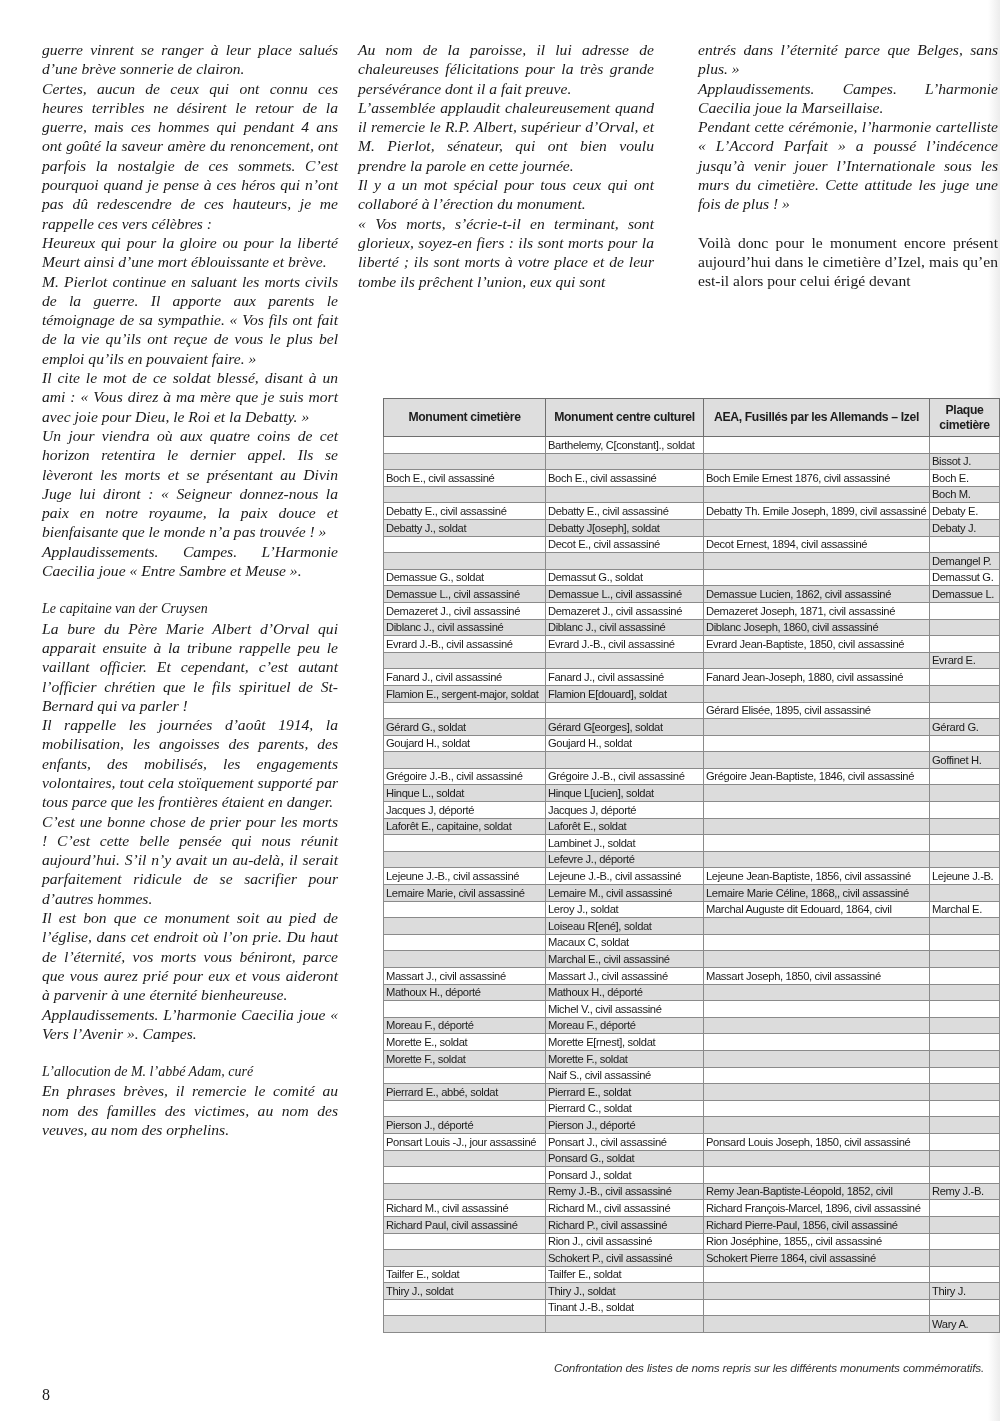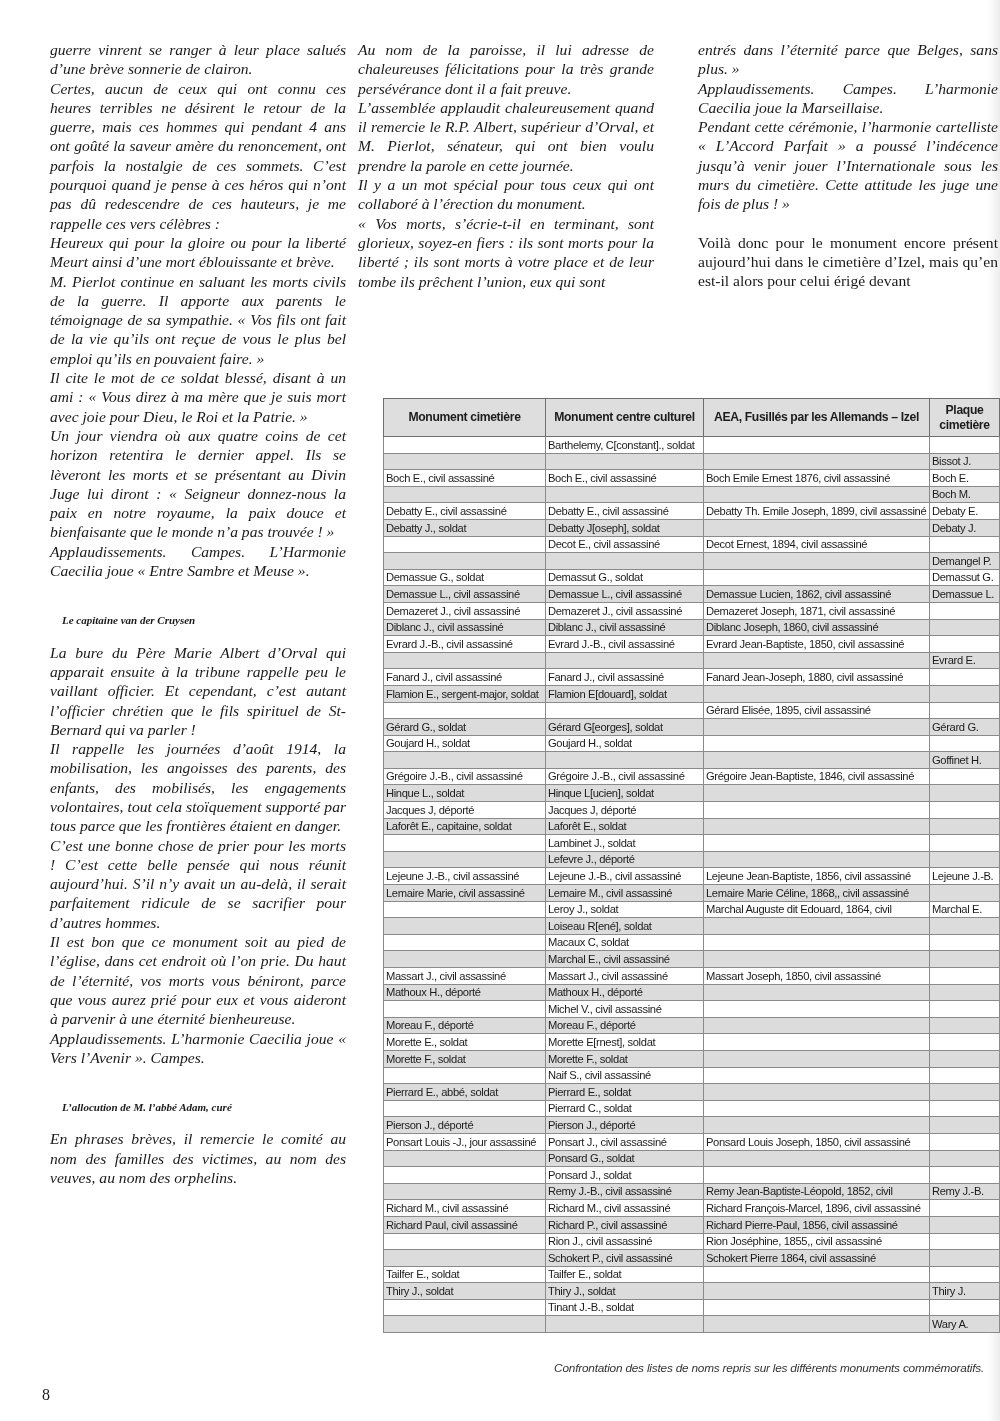--- a/index.html
+++ b/index.html
@@ -6,22 +6,22 @@
   body {
     width: 1000px; height: 1421px; background: #ffffff; position: relative; overflow: hidden;
     font-family: "Liberation Serif", "DejaVu Serif", serif; color: #1a1a1a;
   }
   .col {
     position: absolute; font-style: italic; font-size: 15.6px; line-height: 19.3px;
     text-align: justify;
   }
   .col p { margin: 0; }
   .col .gap { height: 19px; }
-  .col h3 { margin: 12px; font-size: 11px; font-weight: bold; font-style: italic; line-height: 19.3px; }
-  #col-left { left: 50px; top: 40px; width: 296px; }
+  .col h3 { margin: 0; font-size: 14px; font-weight: normal; font-style: italic; line-height: 19.3px; }
+  #col-left { left: 42px; top: 40px; width: 296px; }
   #col-mid { left: 358px; top: 40px; width: 296px; }
   #col-right { left: 698px; top: 40px; width: 300px; }
   .upright { font-style: normal; }
   #page-number { position: absolute; left: 42px; top: 1386px; font-size: 16px; font-family: "Liberation Serif", serif; }
 
   #table-wrap { position: absolute; left: 366px; top: 398px; width: 616px; padding-left: 17px; }
   table.cmp { border-collapse: collapse; width: 616px; table-layout: fixed;
     font-family: "Liberation Sans", "DejaVu Sans", sans-serif; font-size: 11.2px; letter-spacing: -0.35px; color: #1c1c1c; }
   table.cmp th { background: #dedede; font-weight: bold; font-size: 12.2px; height: 37px; padding: 0 2px;
     border: 1px solid #6e6e6e; text-align: center; line-height: 15px; }
@@ -37,21 +37,21 @@
 </head>
 <body>
 
 <div id="edge-shadow"></div>
 
 <div id="col-left" class="col">
   <p>guerre vinrent se ranger à leur place salués d’une brève sonnerie de clairon.</p>
   <p>Certes, aucun de ceux qui ont connu ces heures terribles ne désirent le retour de la guerre, mais ces hommes qui pendant 4 ans ont goûté la saveur amère du renoncement, ont parfois la nostalgie de ces sommets. C’est pourquoi quand je pense à ces héros qui n’ont pas dû redescendre de ces hauteurs, je me rappelle ces vers célèbres :</p>
   <p>Heureux qui pour la gloire ou pour la liberté Meurt ainsi d’une mort éblouissante et brève.</p>
   <p>M. Pierlot continue en saluant les morts civils de la guerre. Il apporte aux parents le témoignage de sa sympathie. « Vos fils ont fait de la vie qu’ils ont reçue de vous le plus bel emploi qu’ils en pouvaient faire. »</p>
-  <p>Il cite le mot de ce soldat blessé, disant à un ami : « Vous direz à ma mère que je suis mort avec joie pour Dieu, le Roi et la Patrie. »</p>
+  <p>Il cite le mot de ce soldat blessé, disant à un ami : « Vous direz à ma mère que je suis mort avec joie pour Dieu, le Roi et la Debatty. »</p>
   <p>Un jour viendra où aux quatre coins de cet horizon retentira le dernier appel. Ils se lèveront les morts et se présentant au Divin Juge lui diront : « Seigneur donnez-nous la paix en notre royaume, la paix douce et bienfaisante que le monde n’a pas trouvée ! »</p>
   <p>Applaudissements. Campes. L’Harmonie Caecilia joue « Entre Sambre et Meuse ».</p>
   <div class="gap"></div>
   <h3>Le capitaine van der Cruysen</h3>
   <p>La bure du Père Marie Albert d’Orval qui apparait ensuite à la tribune rappelle peu le vaillant officier. Et cependant, c’est autant l’officier chrétien que le fils spirituel de St-Bernard qui va parler !</p>
   <p>Il rappelle les journées d’août 1914, la mobilisation, les angoisses des parents, des enfants, des mobilisés, les engagements volontaires, tout cela stoïquement supporté par tous parce que les frontières étaient en danger.</p>
   <p>C’est une bonne chose de prier pour les morts ! C’est cette belle pensée qui nous réunit aujourd’hui. S’il n’y avait un au-delà, il serait parfaitement ridicule de se sacrifier pour d’autres hommes.</p>
   <p>Il est bon que ce monument soit au pied de l’église, dans cet endroit où l’on prie. Du haut de l’éternité, vos morts vous béniront, parce que vous aurez prié pour eux et vous aideront à parvenir à une éternité bienheureuse.</p>
   <p>Applaudissements. L’harmonie Caecilia joue « Vers l’Avenir ». Campes.</p>
   <div class="gap"></div>

